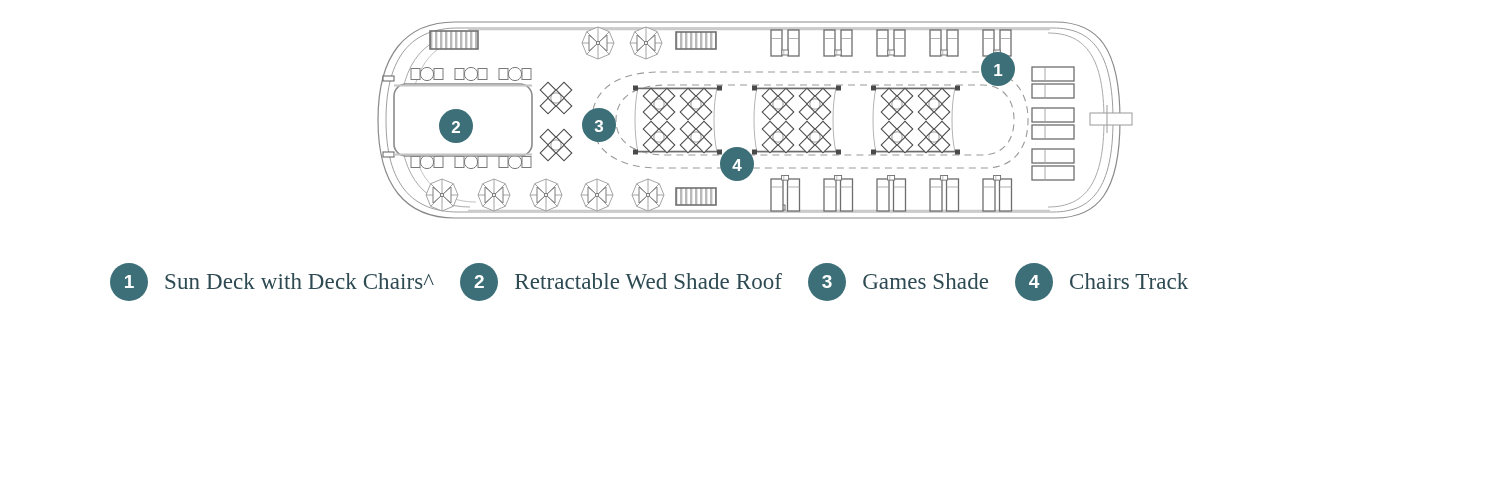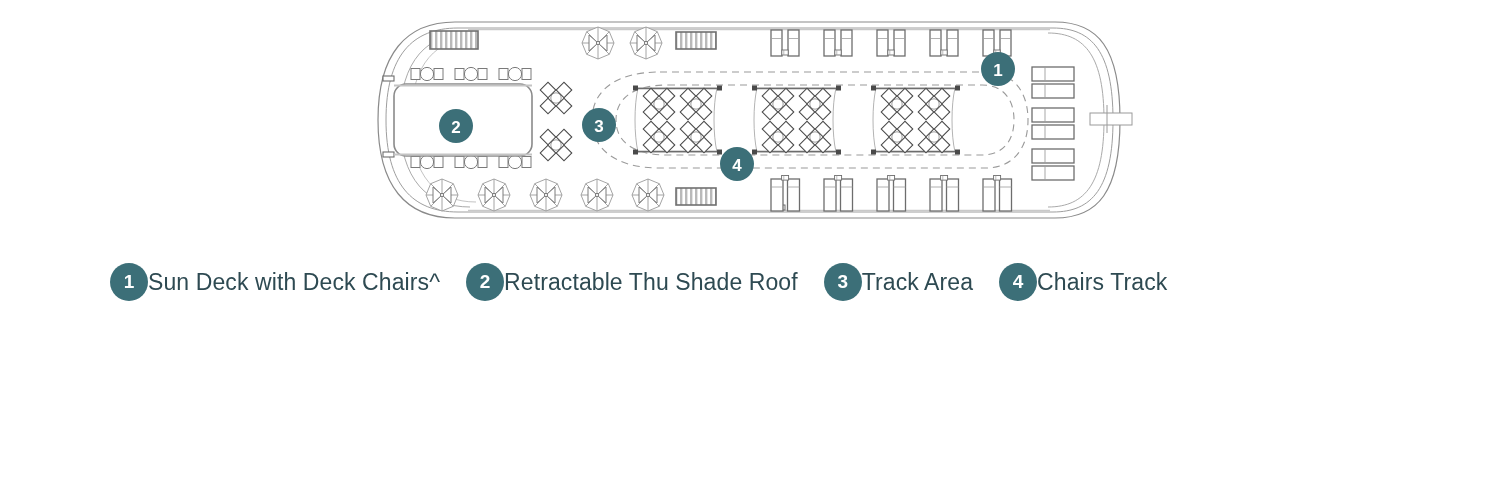--- a/index.html
+++ b/index.html
@@ -44,24 +44,26 @@
     color:#ffffff;
     font-size:19px;
     font-weight:600;
     display:flex;
     align-items:center;
     justify-content:center;
     flex:0 0 auto;
     letter-spacing:0;
   }
   .legend-label{
+    margin-left:16px;
     font-size:23px;
     color:#2e4a52;
     font-weight:400;
     letter-spacing:0.1px;
+    font-family:Liberation Serif, serif;
   }
 </style>
 </head>
 <body>
 
 <div id="deck-plan-root">
 
   <div id="deck-diagram">
     <svg width="1494" height="240" viewBox="0 0 1494 240" xmlns="http://www.w3.org/2000/svg">
       <defs>
@@ -300,26 +302,26 @@
 
   <div id="legend">
 
     <div class="legend-item">
       <div class="legend-badge">1</div>
       <div class="legend-label">Sun Deck with Deck Chairs^</div>
     </div>
 
     <div class="legend-item">
       <div class="legend-badge">2</div>
-      <div class="legend-label">Retractable Thu Shade Roof</div>
+      <div class="legend-label">Retractable Wed Shade Roof</div>
     </div>
 
     <div class="legend-item">
       <div class="legend-badge">3</div>
-      <div class="legend-label">Track Area</div>
+      <div class="legend-label">Games Shade</div>
     </div>
 
     <div class="legend-item">
       <div class="legend-badge">4</div>
       <div class="legend-label">Chairs Track</div>
     </div>
 
   </div>
 
 </div>

